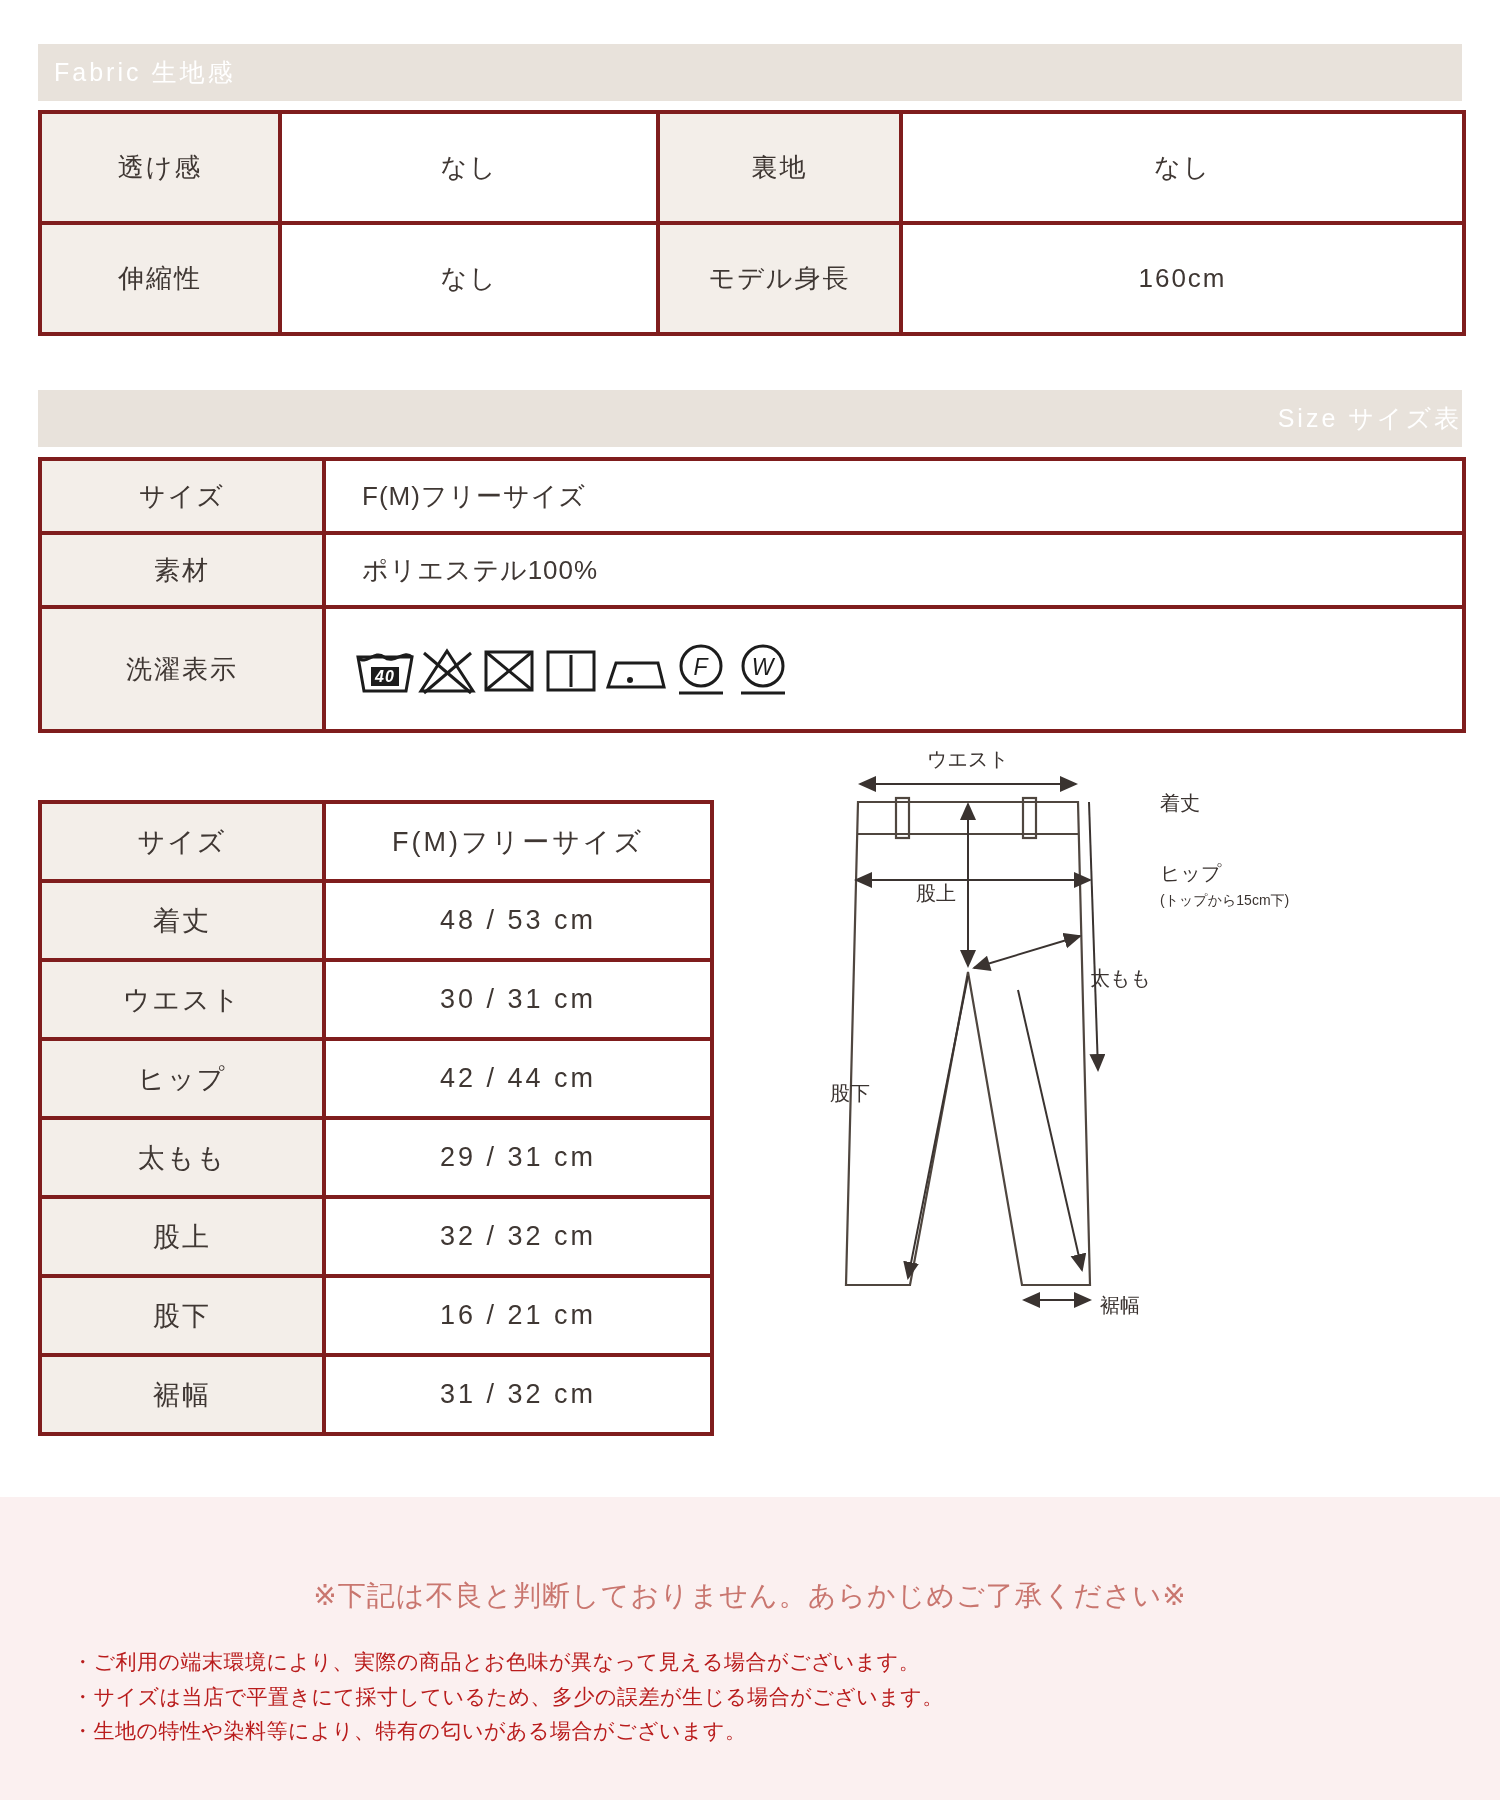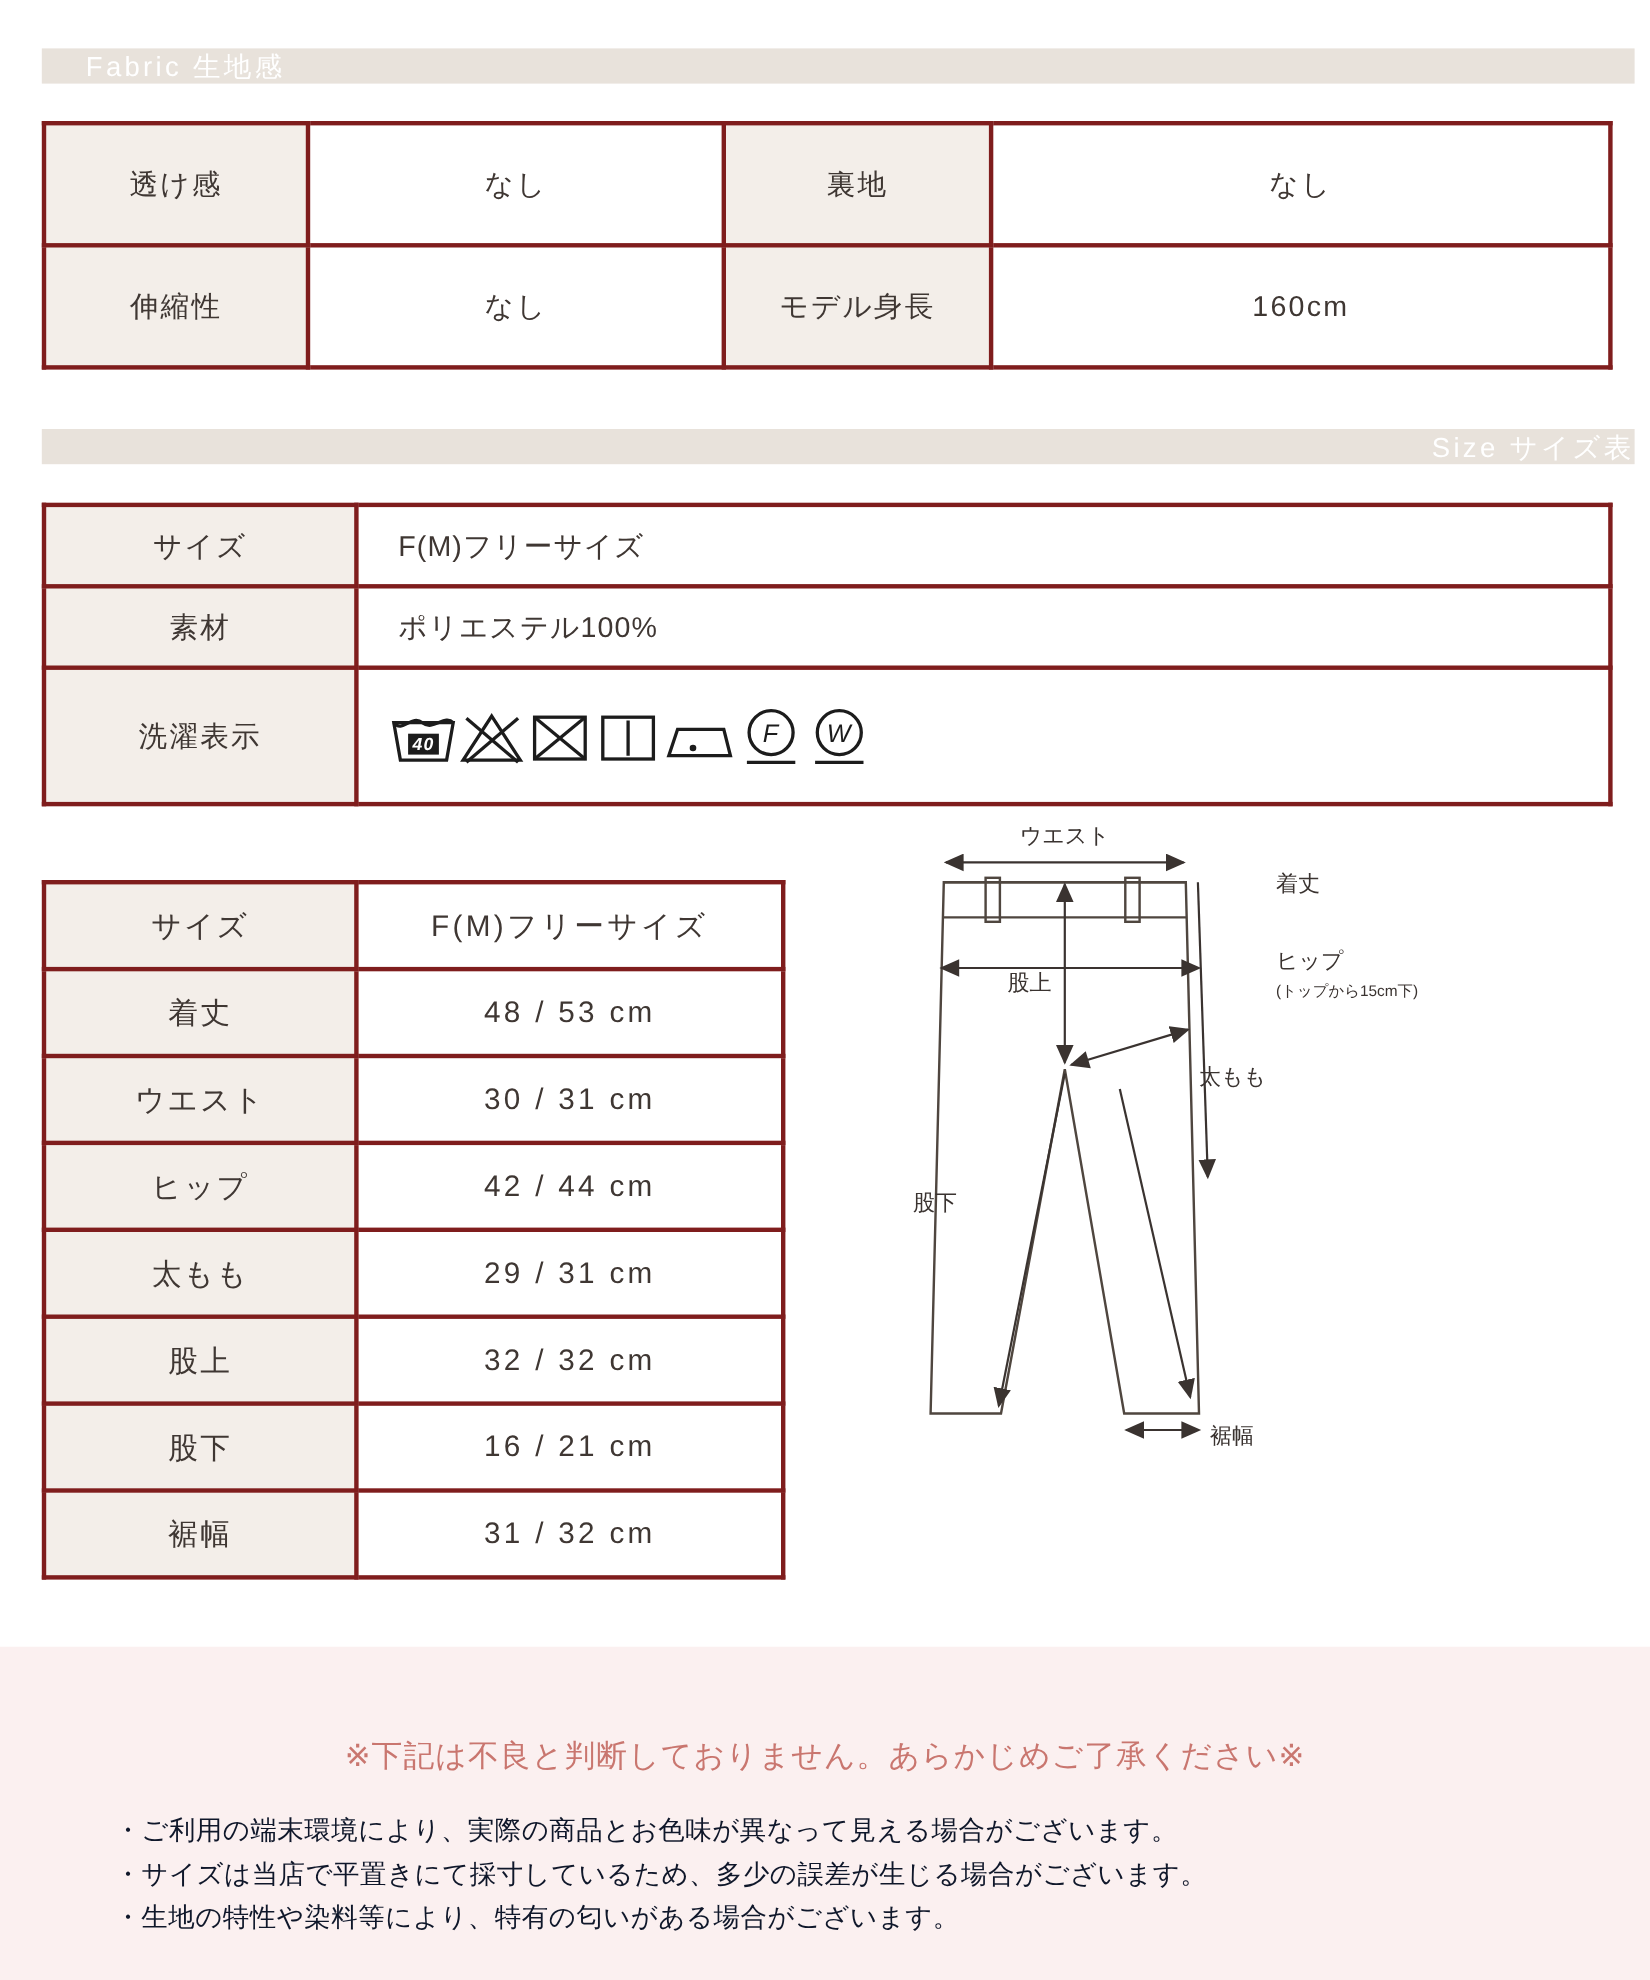--- a/index.html
+++ b/index.html
@@ -20,25 +20,24 @@
     height: 1800px;
     position: relative;
     background: #ffffff;
   }
 
   
   .section-bar {
     position: absolute;
     left: 38px;
     width: 1424px;
-    height: 32px;
+    height: 57px;
     background: #e8e2db;
     display: flex;
     align-items: center;
-    padding-left: 24px;
   }
   .section-bar .bar-text {
     padding-left: 16px;
     font-size: 25px;
     letter-spacing: 3px;
     color: #ffffff;
     font-weight: 400;
     white-space: nowrap;
   }
 
@@ -143,25 +142,24 @@
     color: #c9766f;
     margin-top: 80px;
     letter-spacing: 1px;
   }
   #notice ul {
     list-style: none;
     margin: 30px 0 0 0;
     padding: 0 0 0 72px;
   }
   #notice li {
-    font-size: 24px;
-    color: #0f172a;
+    font-size: 21px;
+    color: #b91c1c;
     line-height: 1.65;
     letter-spacing: 0.5px;
-    margin-left: 32px;
   }
 </style>
 </head>
 <body>
 
 <div class="page">
 
   <div class="section-bar" style="top:44px;">
     <span class="bar-text">Fabric 生地感</span>
   </div>

